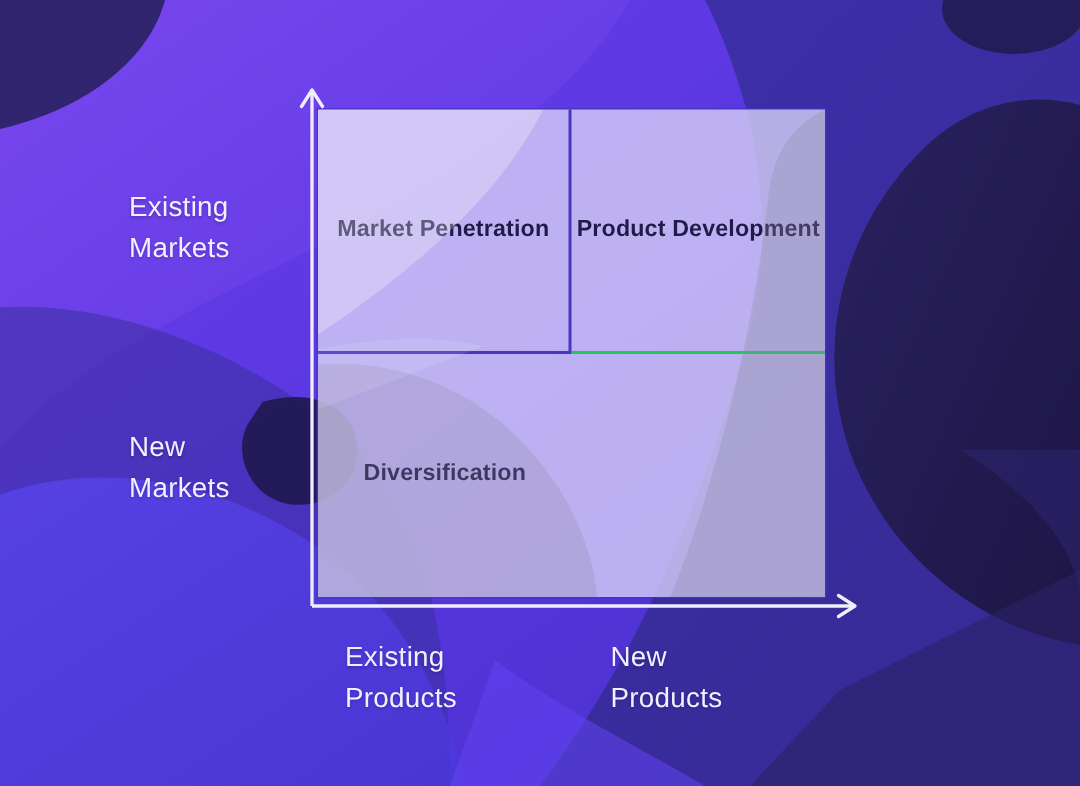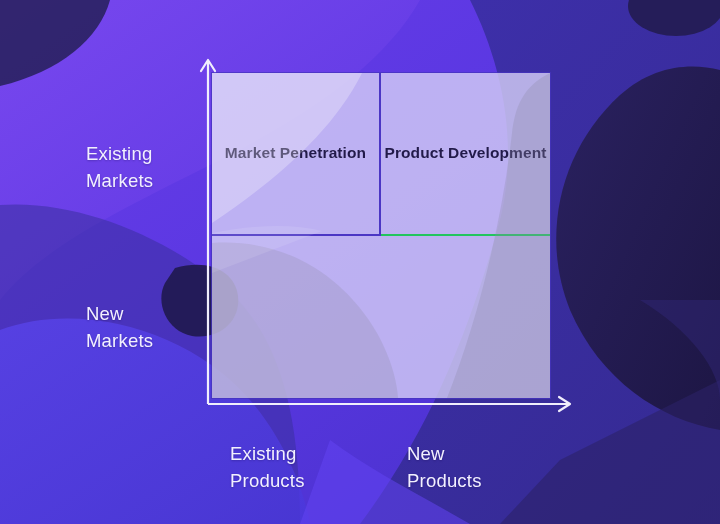--- a/index.html
+++ b/index.html
@@ -76,21 +76,20 @@
   
   .axis-label {
     position: absolute;
     color: #f2f0ff;
     font-size: 18.5px;
     font-weight: 400;
     line-height: 1.45;
     letter-spacing: 0.2px;
     white-space: pre-line;
     text-shadow: 0 1px 2px rgba(25, 12, 80, 0.30);
-    margin-top: 16px;
   }
   #label-existing-markets { left: 86px; top: 125px; }
   #label-new-markets      { left: 86px; top: 285px; }
   #label-existing-products{ left: 230px; top: 425px; }
   #label-new-products     { left: 407px; top: 425px; }
 </style>
 </head>
 <body>
 
 <div id="stage">
@@ -154,20 +153,23 @@
       <span>Market
 Penetration</span>
     </div>
 
     <div class="cell cell-q2">
       <span>Product
 Development</span>
     </div>
 
 
+    <div class="cell cell-q4">
+      <span>Diversification</span>
+    </div>
 
     <svg id="matrix-sheen" viewBox="0 0 338 325" preserveAspectRatio="none" aria-hidden="true">
       <path d="M0,0 L150,0 C120,60 60,110 0,150 Z" fill="#ffffff" opacity="0.28"></path>
       <path d="M338,0 L338,325 L235,325 C265,250 290,150 300,60 C303,35 310,14 338,0 Z" fill="#8e8aa8" opacity="0.30"></path>
       <path d="M0,170 C70,165 130,200 165,260 C180,287 185,310 186,325 L0,325 Z" fill="#8e8aa8" opacity="0.26"></path>
       <path d="M0,160 C40,152 80,150 110,158 L0,200 Z" fill="#ffffff" opacity="0.10"></path>
     </svg>
   </div>
 
   <svg id="axes" viewBox="0 0 720 524" aria-hidden="true">

